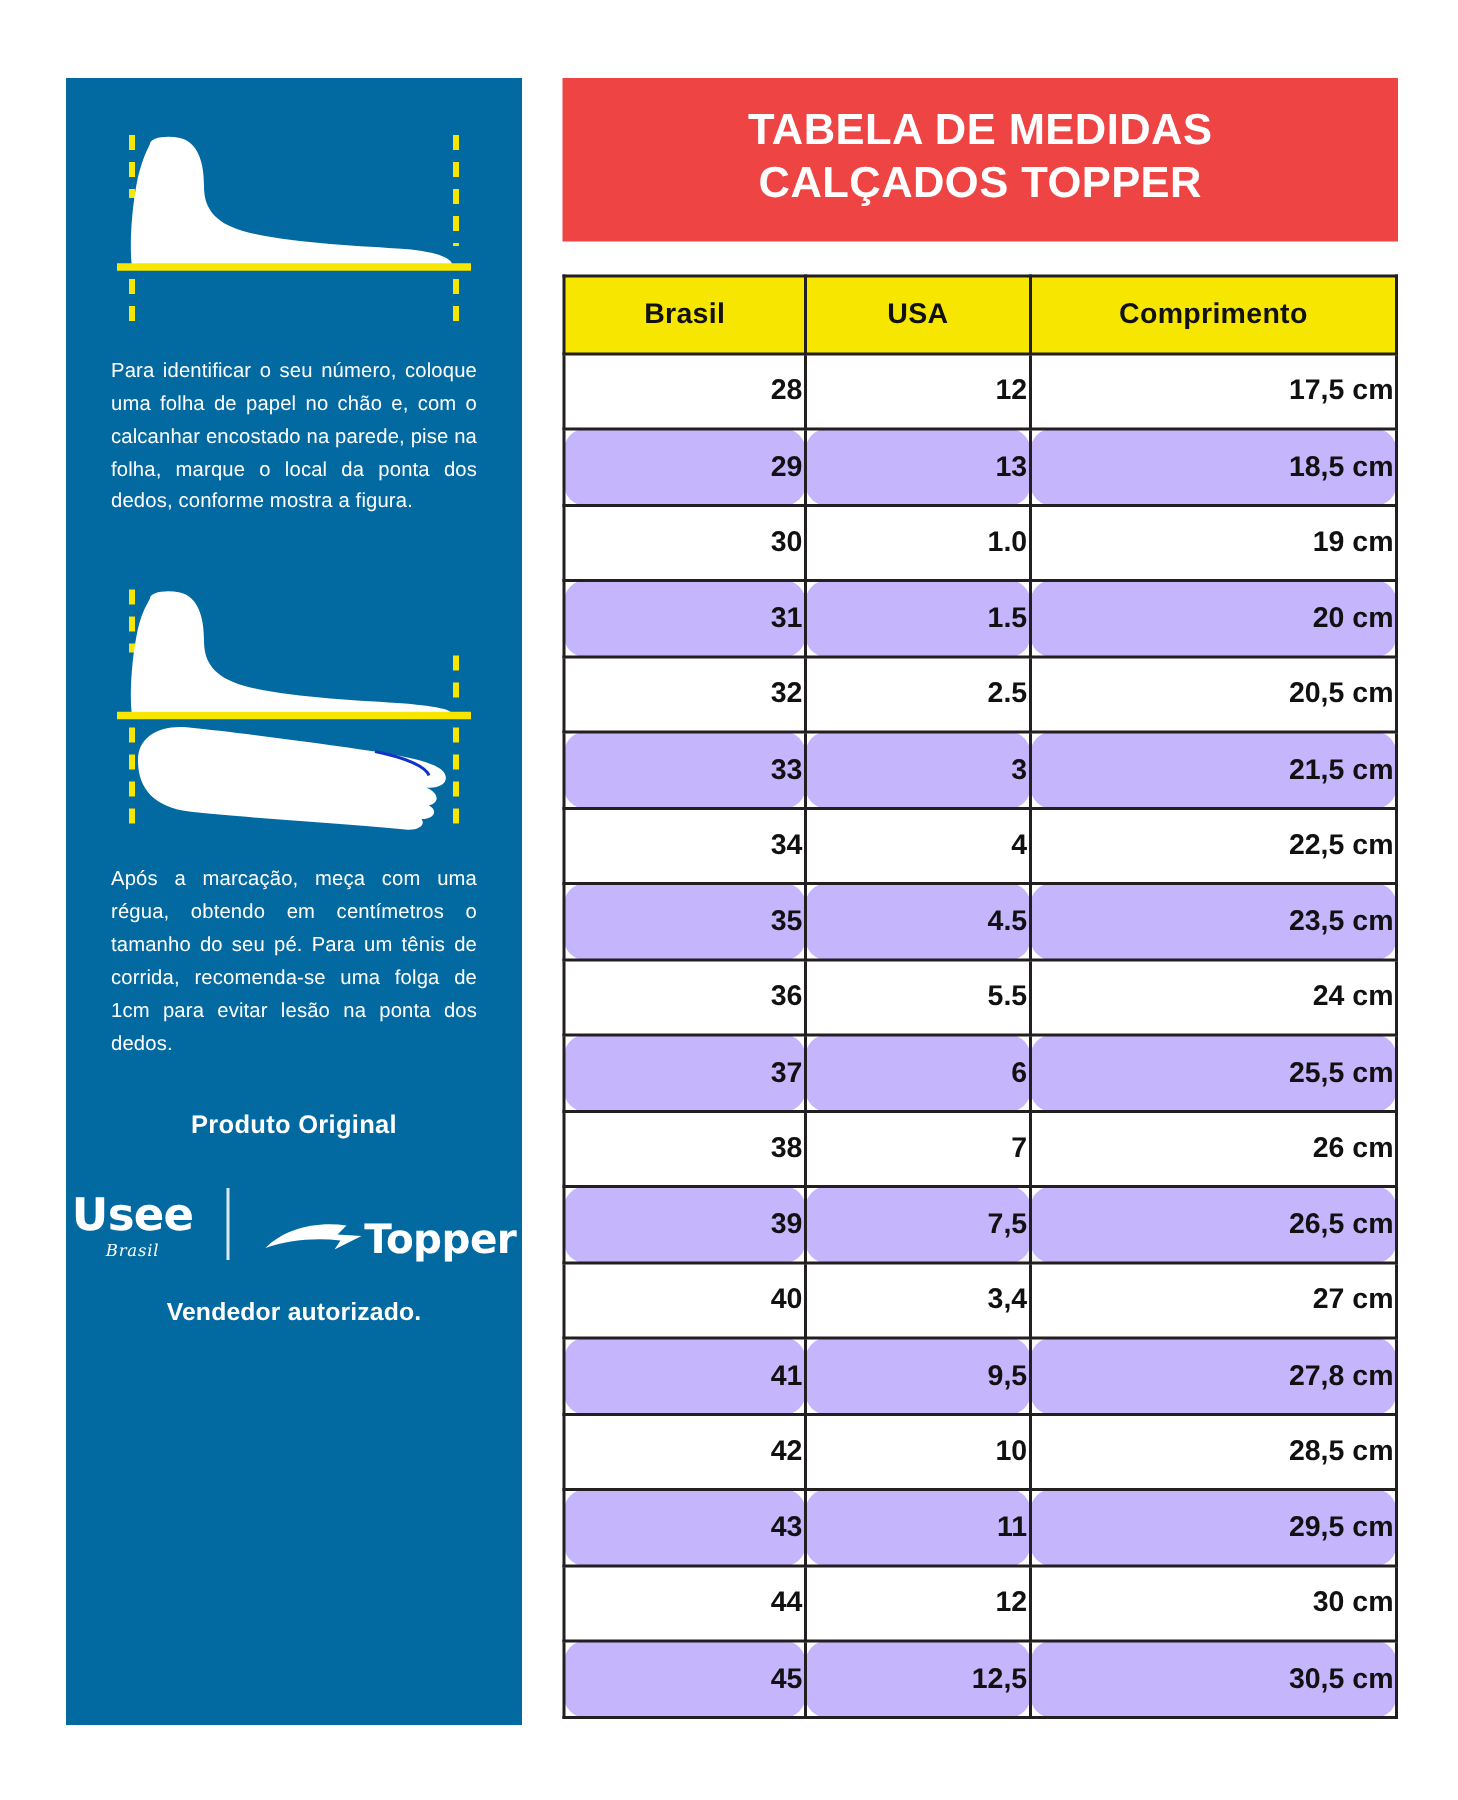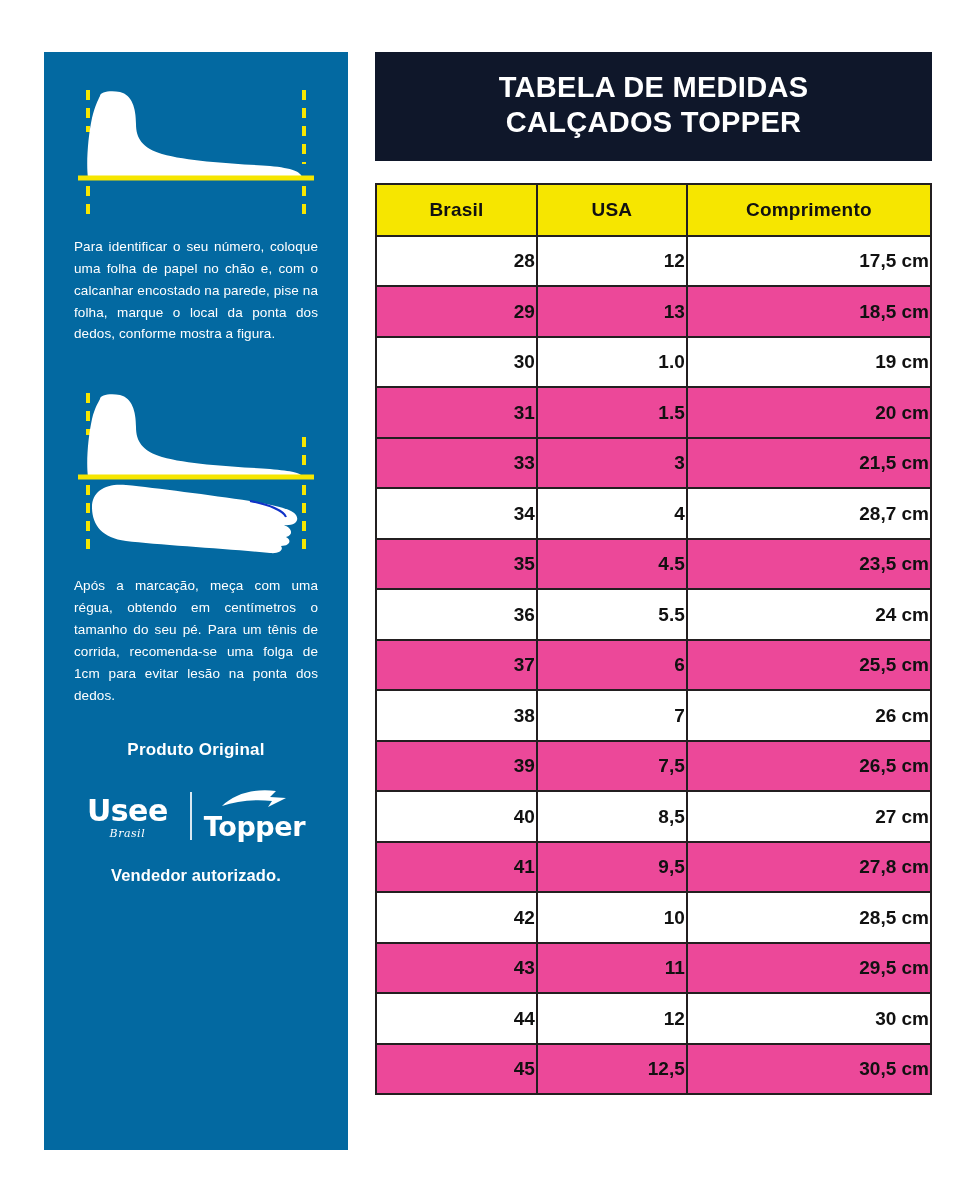--- a/index.html
+++ b/index.html
@@ -113,23 +113,23 @@
     letter-spacing: 0.5px;
   }
   .brand-divider {
     width: 2px;
     height: 48px;
     background: #ffffff;
     opacity: 0.85;
   }
   .brand-topper {
     display: flex;
-    flex-direction: column;
+    flex-direction: row;
     align-items: center;
-    padding-left: 12px;
+    padding-left: 22px;
   }
   .topper-word {
     color: #ffffff;
     font-size: 27px;
     font-weight: bold;
     letter-spacing: -0.4px;
     line-height: 1;
     font-family: "DejaVu Sans", sans-serif;
   }
 
@@ -143,21 +143,21 @@
   
   .right-panel {
     position: relative;
     z-index: 2;
     flex: 1 1 auto;
     display: flex;
     flex-direction: column;
   }
 
   .title-box {
-    background: #0f172a;
+    background: #ef4444;
     color: #ffffff;
     text-align: center;
     padding: 18px 10px 20px 10px;
     margin-bottom: 22px;
   }
   .title-box .line {
     font-size: 29px;
     font-weight: bold;
     line-height: 1.22;
     letter-spacing: 0.3px;
@@ -181,21 +181,22 @@
     height: 52px;
     letter-spacing: 0.2px;
   }
   table.size-table td {
     font-size: 19px;
     height: 50.5px;
     background: #ffffff;
     text-align: right;
   }
   table.size-table tr.alt td {
-    background: #ec4899;
+    background: #c4b5fd;
+    border-radius: 14px;
   }
   col.c1 { width: 29%; }
   col.c2 { width: 27%; }
   col.c3 { width: 44%; }
 </style>
 </head>
 <body>
 
 <div class="page">
 
@@ -293,29 +294,34 @@
           <tr>
             <td>30</td>
             <td>1.0</td>
             <td>19 cm</td>
           </tr>
           <tr class="alt">
             <td>31</td>
             <td>1.5</td>
             <td>20 cm</td>
           </tr>
+          <tr>
+            <td>32</td>
+            <td>2.5</td>
+            <td>20,5 cm</td>
+          </tr>
           <tr class="alt">
             <td>33</td>
             <td>3</td>
             <td>21,5 cm</td>
           </tr>
           <tr>
             <td>34</td>
             <td>4</td>
-            <td>28,7 cm</td>
+            <td>22,5 cm</td>
           </tr>
           <tr class="alt">
             <td>35</td>
             <td>4.5</td>
             <td>23,5 cm</td>
           </tr>
           <tr>
             <td>36</td>
             <td>5.5</td>
             <td>24 cm</td>
@@ -330,21 +336,21 @@
             <td>7</td>
             <td>26 cm</td>
           </tr>
           <tr class="alt">
             <td>39</td>
             <td>7,5</td>
             <td>26,5 cm</td>
           </tr>
           <tr>
             <td>40</td>
-            <td>8,5</td>
+            <td>3,4</td>
             <td>27 cm</td>
           </tr>
           <tr class="alt">
             <td>41</td>
             <td>9,5</td>
             <td>27,8 cm</td>
           </tr>
           <tr>
             <td>42</td>
             <td>10</td>

